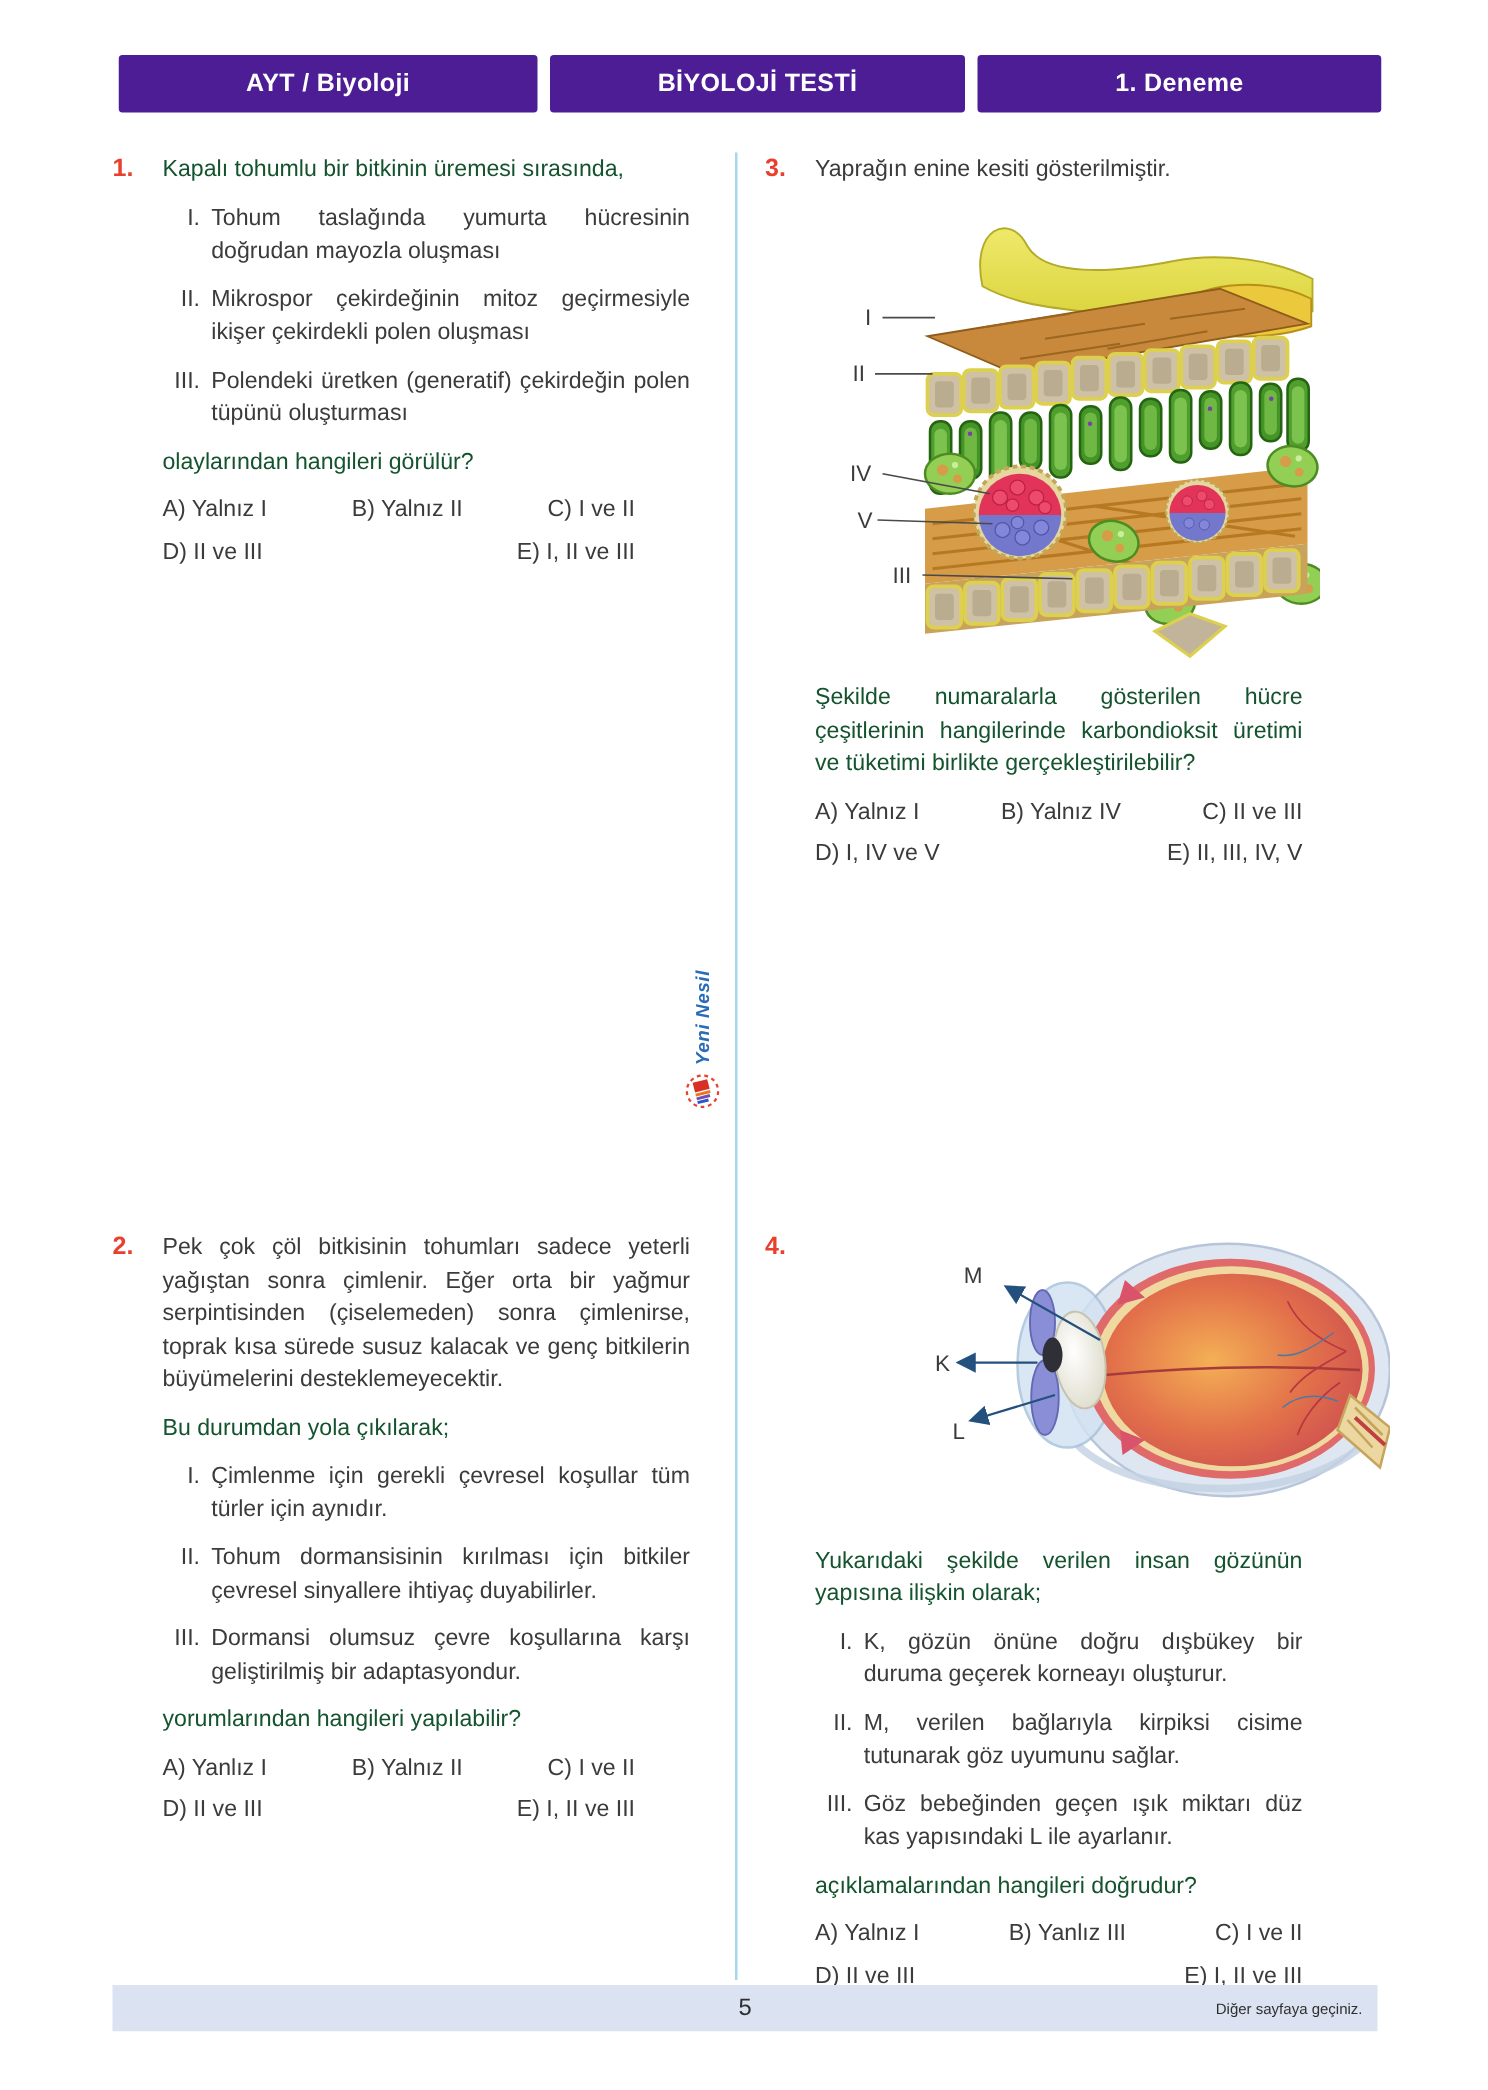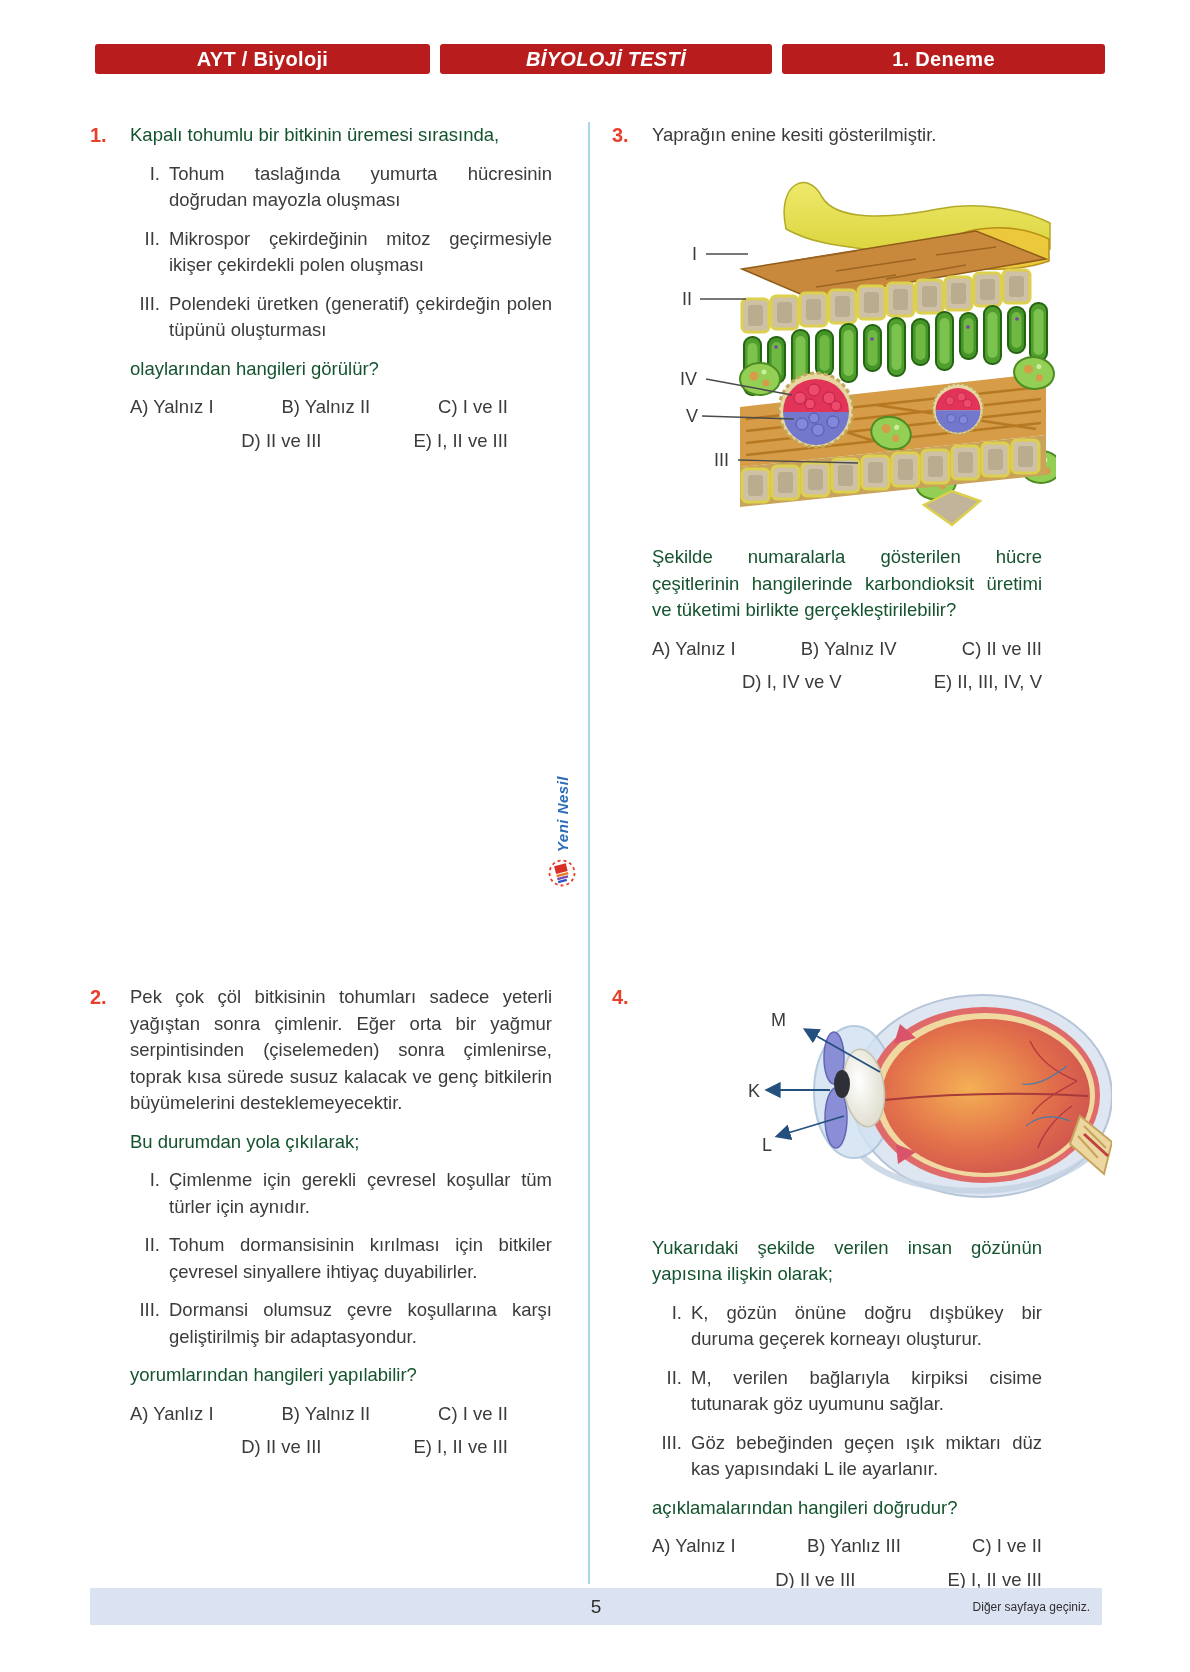--- a/index.html
+++ b/index.html
@@ -4,44 +4,44 @@
 <style>
   * { box-sizing: border-box; }
   html,body { margin:0; padding:0; background:#ffffff; }
   .page {
     position:relative; width:1190px; height:1672px; background:#fff;
     font-family:"Liberation Sans", sans-serif; color:#3b3b3b; overflow:hidden;
   }
   
   .header { position:absolute; top:44px; left:95px; width:1010px; display:flex; gap:10px; }
   .hbox {
-    height:30px; background:#b91c1c; border-radius:3px; color:#fff;
+    height:46px; background:#4c1d95; border-radius:3px; color:#fff;
     font-weight:700; font-size:20px; display:flex; align-items:center; justify-content:center;
     letter-spacing:.3px;
   }
   .hbox.b1 { width:335px; }
-  .hbox.b2 { width:332px;font-style:italic; }
+  .hbox.b2 { width:332px; }
   .hbox.b3 { width:323px; }
   
   .vdivider { position:absolute; left:588px; top:122px; width:2px; height:1462px; background:#a5d8ef; }
   .brand { position:absolute; left:544px; top:770px; width:36px; background:#fff; display:flex; flex-direction:column; align-items:center; padding:6px 0; z-index:2; }
   .brand-text { writing-mode:vertical-rl; transform:rotate(180deg); font-weight:700; font-style:italic; font-size:15px; color:#2a6cb8; letter-spacing:.5px; white-space:nowrap; }
   .brand-logo { margin-top:6px; }
   
   .q { position:absolute; display:flex; }
   .qnum { width:40px; flex:none; color:#e8402d; font-weight:700; font-size:20px; line-height:26px; }
   .qbody { flex:1; font-size:18.5px; line-height:26.5px; }
   .qbody p { margin:0 0 12px 0; text-align:justify; }
   .qbody p.last { margin-bottom:0; }
   .bold { font-weight:400; color:#14532d; }
   .ritem { display:flex; gap:9px; margin:0 0 12px 0; }
   .ritem .rn { width:30px; flex:none; text-align:right; }
   .ritem .rt { flex:1; text-align:justify; }
   .optrow1 { display:flex; justify-content:space-between; margin-top:12px; }
-  .optrow2 { display:flex; justify-content:flex-end; gap:92px; margin-top:7px; }
+  .optrow2 { display:flex; justify-content:space-between; gap:92px; margin-top:7px; }
   .opt { white-space:nowrap; }
   #q1, #q2 { left:90px; width:470px; }
   #q1 { top:122px; }
   #q2 { top:984px; }
   #q3, #q4 { left:612px; width:488px; }
   #q3 { top:122px; }
   #q4 { top:984px; }
   #q1 .qbody, #q2 .qbody { max-width:422px; }
   #q3 .qbody, #q4 .qbody { max-width:390px; }
   #q1 .optrow1, #q2 .optrow1 { padding-right:44px; }

